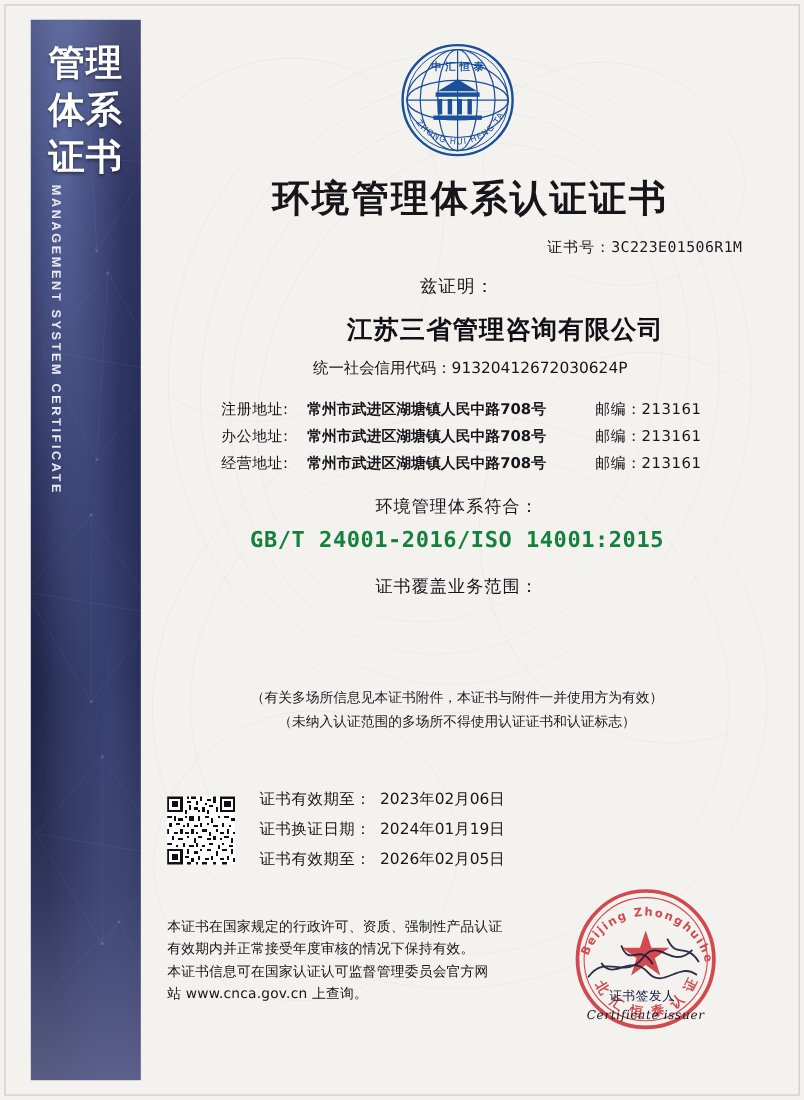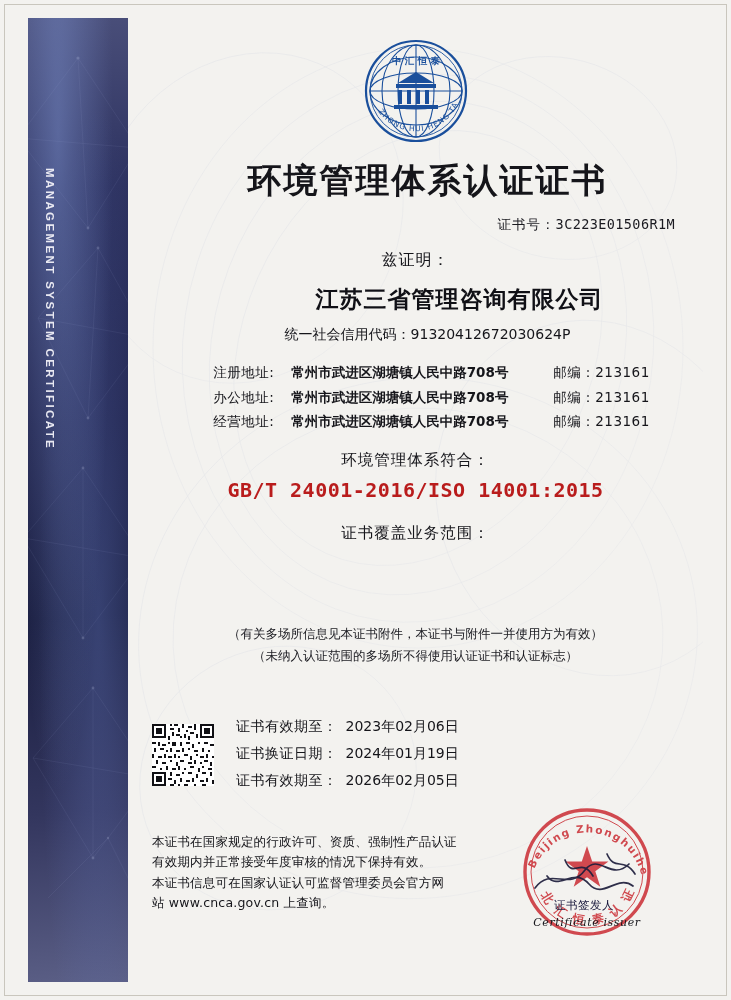--- a/index.html
+++ b/index.html
@@ -158,21 +158,21 @@
     text-align: center;
     font-size: 14px;
     font-family: "DejaVu Sans", sans-serif;
     color: #15151a;
     padding-left: 12px;
   }
   
   .addr-block {
     position: absolute;
     top: 348px;
-    left: 16px;
+    left: 4px;
     width: 100%;
   }
   .addr-row {
     display: flex;
     justify-content: center;
     align-items: baseline;
     font-size: 13.5px;
     font-family: "DejaVu Sans", sans-serif;
     color: #15151a;
     line-height: 1.0;
@@ -194,21 +194,21 @@
     letter-spacing: 1px;
   }
   .std-value {
     position: absolute;
     top: 460px;
     left: 0; width: 100%;
     text-align: center;
     font-size: 20px;
     font-family: "DejaVu Sans Mono", monospace;
     font-weight: 700;
-    color: #b91c1c;
+    color: #15803d;
     letter-spacing: 0.5px;
   }
   
   .scope-label {
     position: absolute;
     top: 505px;
     left: 0; width: 100%;
     text-align: center;
     font-size: 15.5px;
     font-family: "DejaVu Sans", sans-serif;
@@ -363,20 +363,21 @@
           <circle cx="60" cy="400" r="1.4"></circle>
         <circle cx="55" cy="450" r="1.4"></circle>
           <circle cx="115" cy="540" r="1.2"></circle>
         <circle cx="55" cy="620" r="1.4"></circle>
           <circle cx="65" cy="670" r="1.4"></circle>
         <circle cx="125" cy="760" r="1.2"></circle>
           <circle cx="65" cy="840" r="1.4"></circle>
         <circle cx="80" cy="820" r="1.2"></circle>
       </g>
     </svg>
+    <div class="band-text">管理体系证书</div>
     <div class="band-en">MANAGEMENT SYSTEM CERTIFICATE</div>
   </div>
 
   <svg class="guilloche" viewBox="0 0 575 964" preserveAspectRatio="none">
     <defs>
       <linearGradient id="gl" x1="0" y1="0" x2="1" y2="1">
         <stop offset="0%" stop-color="#9aa6c8"></stop>
         <stop offset="100%" stop-color="#b9bfd4"></stop>
       </linearGradient>
     </defs>

